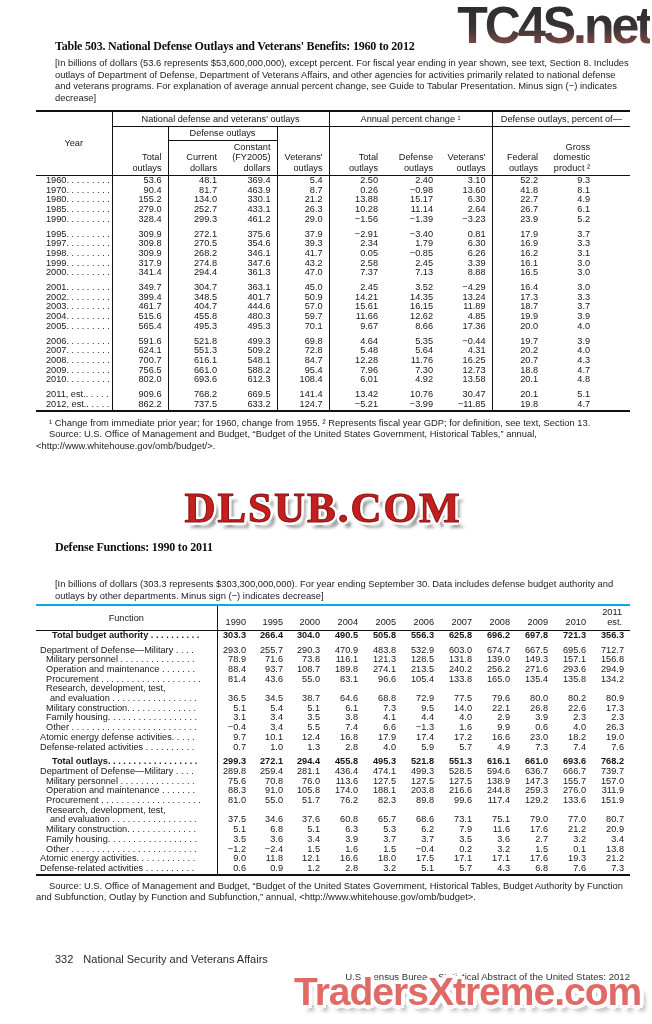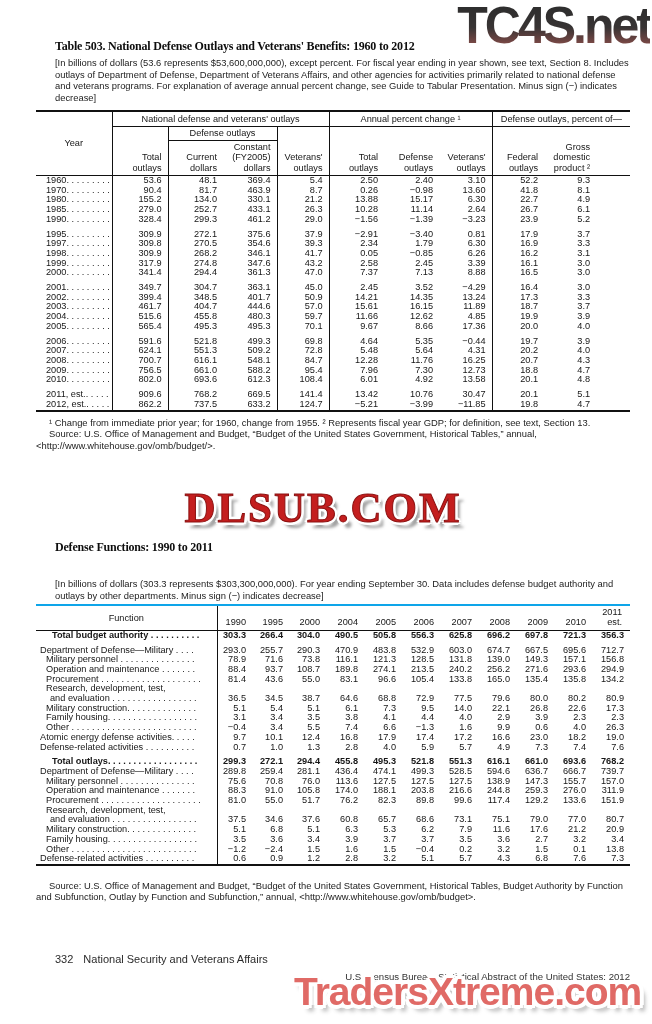--- a/index.html
+++ b/index.html
@@ -725,20 +725,34 @@
           <td class="num">1.6</td>
           <td class="num">1.5</td>
           <td class="num">−0.4</td>
           <td class="num">0.2</td>
           <td class="num">3.2</td>
           <td class="num">1.5</td>
           <td class="num">0.1</td>
           <td class="num">13.8</td>
         </tr>
         <tr class="">
+          <td class="flabel bR ind-0">Atomic energy activities. . . . . . . . . . . .</td>
+          <td class="num">9.0</td>
+          <td class="num">11.8</td>
+          <td class="num">12.1</td>
+          <td class="num">16.6</td>
+          <td class="num">18.0</td>
+          <td class="num">17.5</td>
+          <td class="num">17.1</td>
+          <td class="num">17.1</td>
+          <td class="num">17.6</td>
+          <td class="num">19.3</td>
+          <td class="num">21.2</td>
+        </tr>
+        <tr class="">
           <td class="flabel bR ind-0">Defense-related activities  . . . . . . . . . .</td>
           <td class="num">0.6</td>
           <td class="num">0.9</td>
           <td class="num">1.2</td>
           <td class="num">2.8</td>
           <td class="num">3.2</td>
           <td class="num">5.1</td>
           <td class="num">5.7</td>
           <td class="num">4.3</td>
           <td class="num">6.8</td>

